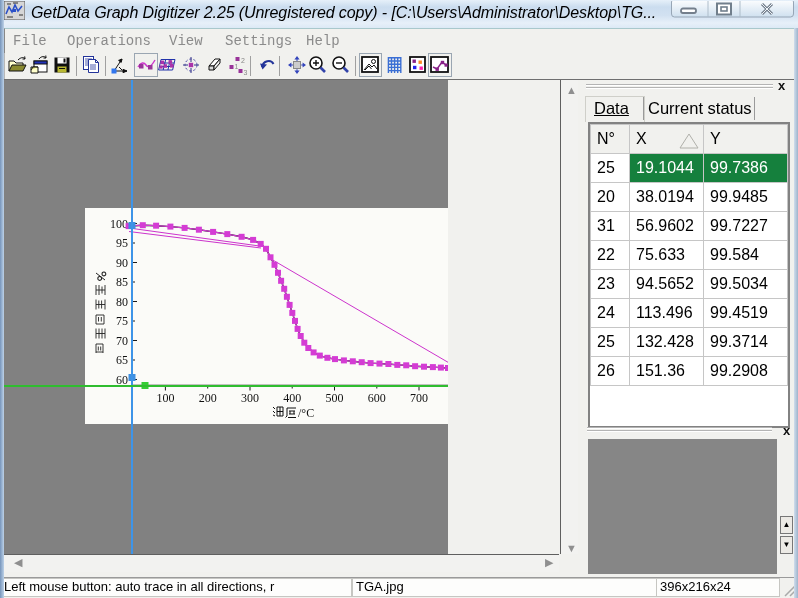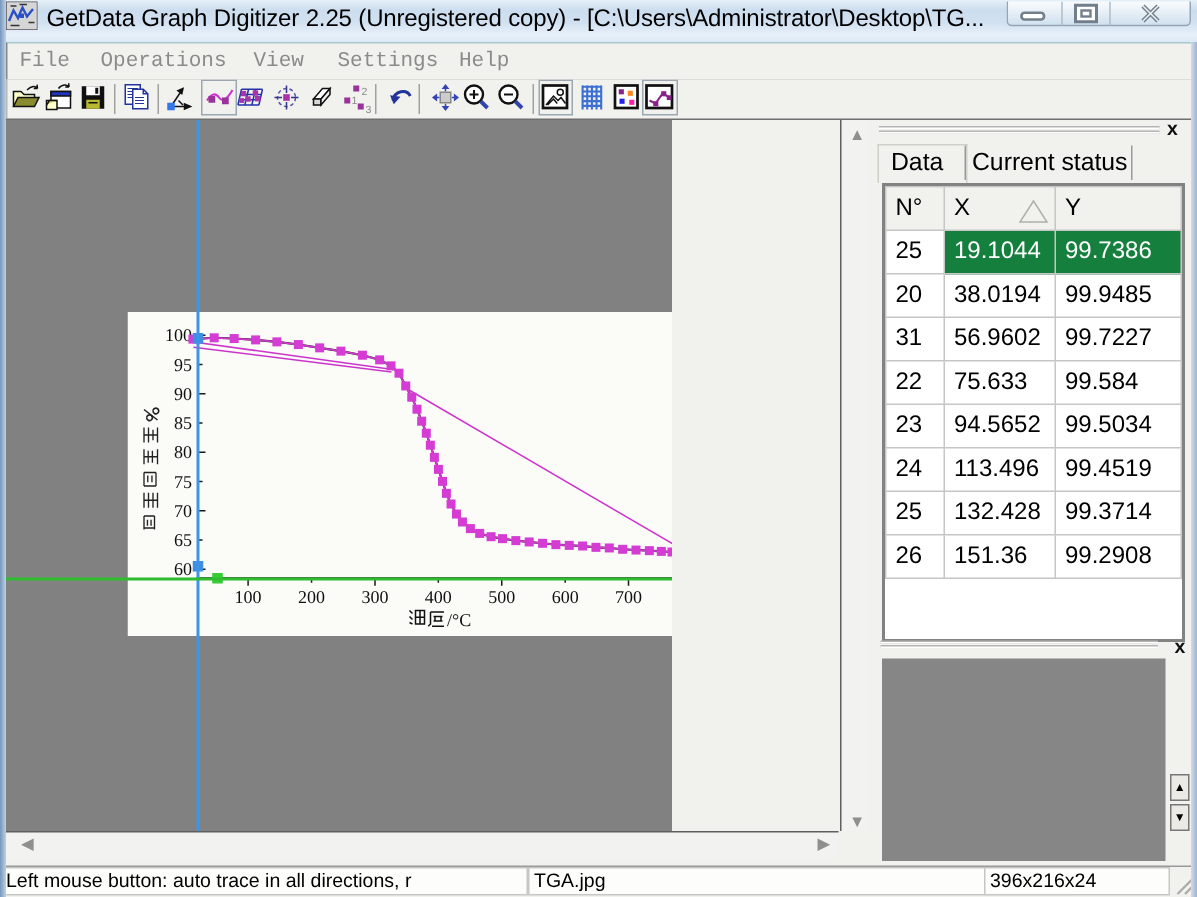--- a/index.html
+++ b/index.html
@@ -1,35 +1,35 @@
 <!DOCTYPE html>
 <html><head>
 <meta charset="utf-8">
 <style>
 html,body{margin:0;padding:0;}
 body{width:798px;height:598px;position:relative;overflow:hidden;font-family:"Liberation Sans",sans-serif;background:#f1f1ee;}
 .abs{position:absolute;}
 #titlebar{left:0;top:0;width:798px;height:28px;background:linear-gradient(180deg,#e6f0f9 0%,#cbddef 25%,#d2e1f1 55%,#e7f0f9 82%,#dce9f5 100%);}
-#titletext{left:31px;top:4px;font-size:16px;color:#000;letter-spacing:-0.1px;white-space:nowrap;}
+#titletext{left:31px;top:4px;font-size:16px;color:#000;letter-spacing:-0.1px;white-space:nowrap;font-style:italic;}
 #menubar{left:4px;top:28px;width:790px;height:24px;background:#f1f1ee;border-top:1px solid #a9c8cc;border-bottom:1px solid #9c9c9c;border-left:1px solid #888;}
 .mi{position:absolute;top:33px;font-family:"Liberation Mono",monospace;font-size:14px;color:#8b8b8b;}
 #toolbar{left:4px;top:53px;width:790px;height:26px;background:#f1f1ee;border-left:1px solid #b8b8b8;}
 #tbedge{left:0;top:79px;width:798px;height:1px;background:#6f6f6f;}
 #workspace{left:4px;top:80px;width:444px;height:474px;background:#818181;overflow:hidden;}
 #chart{left:81px;top:128px;width:396px;height:216px;}
 #vline{left:127px;top:0;width:2px;height:474px;background:#3d94e8;}
 #hline{left:0;top:305px;width:556px;height:2px;background:#2fbd2f;}
 #vscroll{left:560px;top:80px;width:18px;height:474px;background:#f2f2f0;border-left:1px solid #5f5f5f;}
 #hscroll{left:4px;top:554px;width:555px;height:17px;background:#f2f2f0;border-top:1px solid #5f5f5f;}
 #panel{left:578px;top:80px;width:220px;height:498px;background:#f1f1ee;}
 #statusbar{left:0;top:577px;width:798px;height:21px;background:#f1f1ee;border-top:1px solid #9a9a9a;}
 .sseg{position:absolute;top:578px;height:19px;background:#fdfdfc;border:1px solid #c6c6c2;font-size:13px;color:#000;white-space:nowrap;overflow:hidden;padding:0px 0 0 3px;box-sizing:border-box;}
 #lborder{left:0;top:0;width:4px;height:598px;background:linear-gradient(90deg,#7795bb,#bdd2e8);}
 #rborder{left:794px;top:28px;width:4px;height:570px;background:linear-gradient(90deg,#cfdded,#9fb4cb);}
-#tabData{left:594px;top:99px;font-size:16.5px;color:#000;}
+#tabData{left:594px;top:99px;font-size:16.5px;color:#000;text-decoration:underline;}
 #tabCur{left:648px;top:99px;font-size:16.5px;color:#000;}
 .tabsep{position:absolute;width:1px;height:23px;background:#9a9a9a;top:97px;}
 #tblwrap{left:588px;top:122px;width:198px;height:302px;border:2px solid #828282;background:#fff;overflow:hidden;}
 table{border-collapse:collapse;font-size:16px;color:#000;}
 td{border:1px solid #c6c6c6;height:29px;padding:0 0 0 6px;box-sizing:border-box;}
 td.n{width:39px;}
 td.x{width:74px;}
 td.y{width:84px;}
 tr.hdr td{background:#f1f1ee;}
 td.hl{background:#15803d;color:#fff;}

